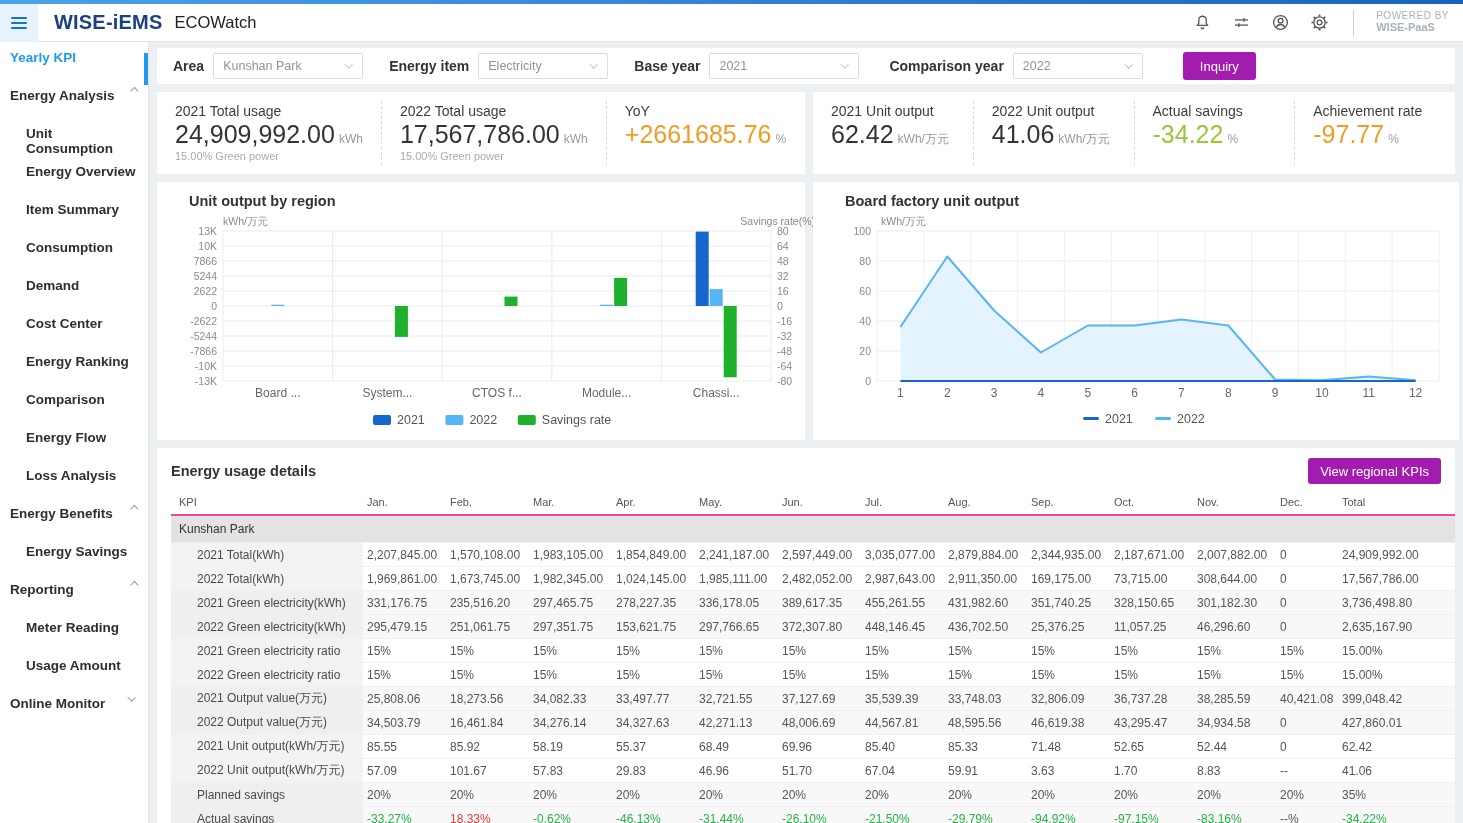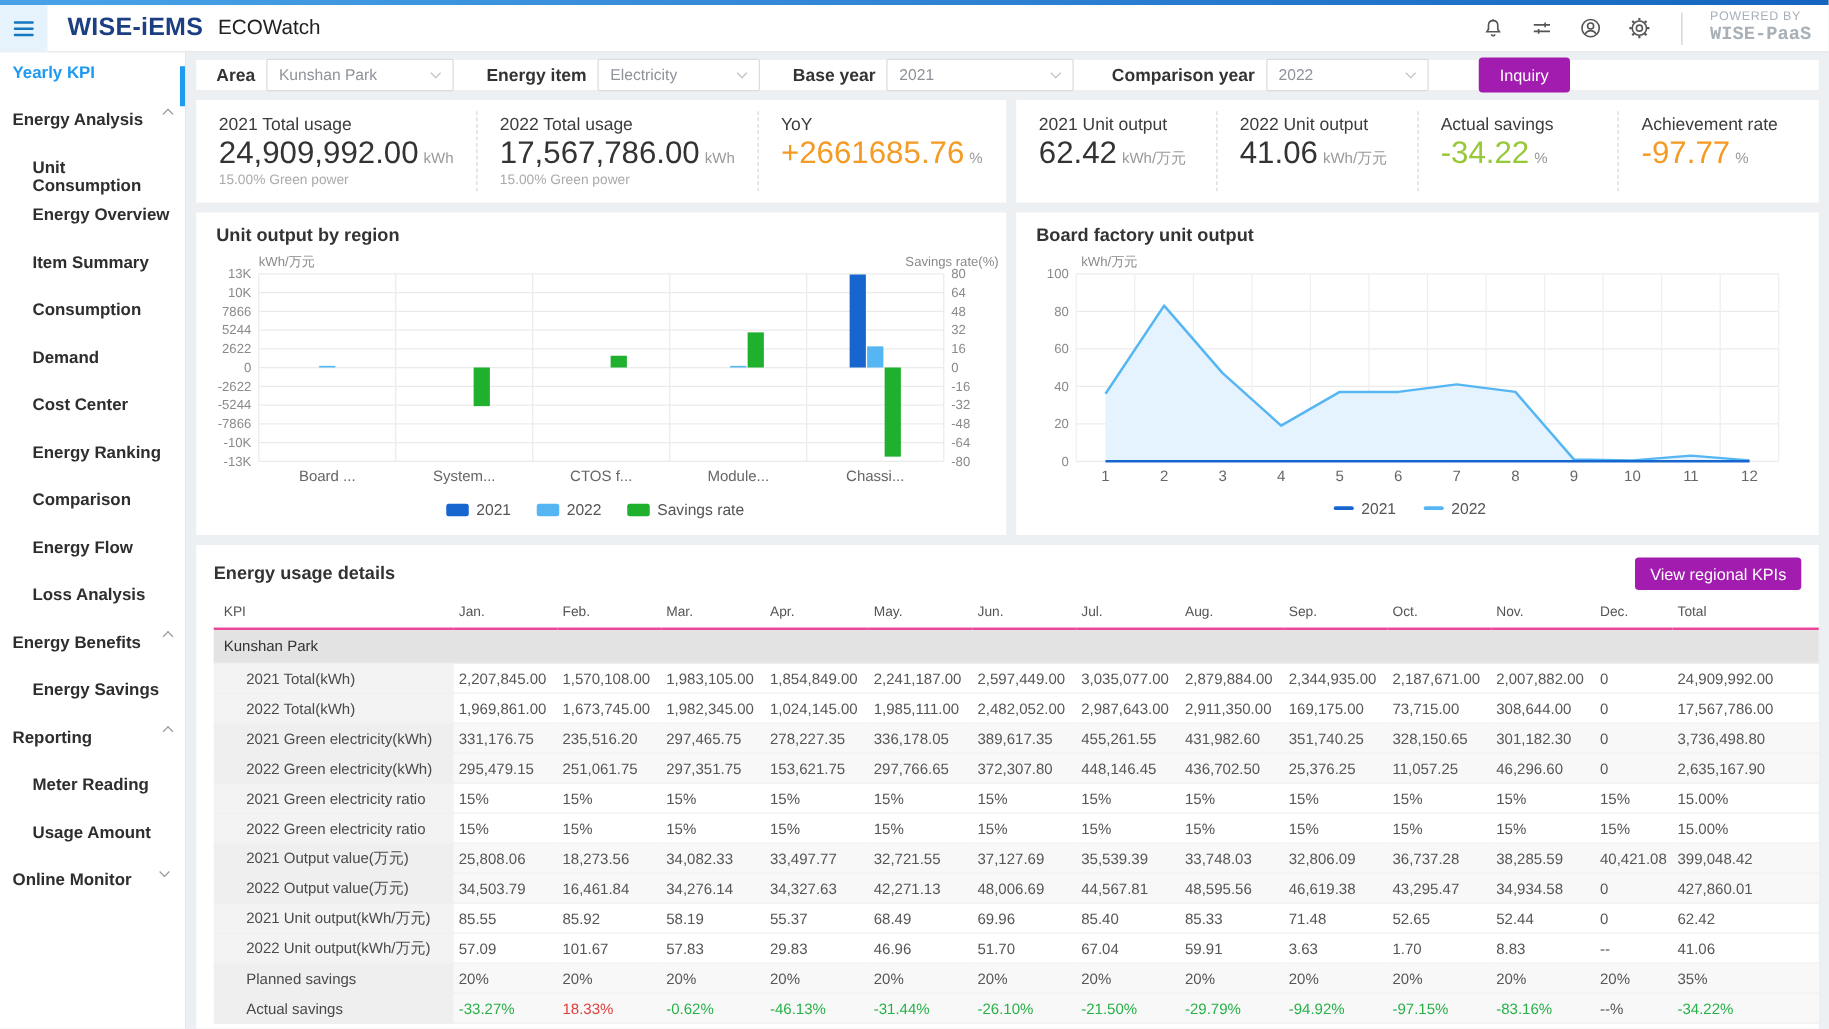--- a/index.html
+++ b/index.html
@@ -12,38 +12,38 @@
   .hamburger { width:38px; height:38px; background:#e6f3fc; display:flex; flex-direction:column; justify-content:center; align-items:center; gap:3px; cursor:pointer; margin-right:16px; }
   .hamburger .hb { width:16px; height:2px; background:#1576c2; border-radius:1px; }
   .brand { font-size:20px; font-weight:800; color:#1c3e82; letter-spacing:.2px; }
   .app-title { font-size:16.5px; color:#222; margin-left:12px; }
   .hdr-right { margin-left:auto; display:flex; align-items:center; gap:20px; }
   .hicon { width:19px; height:19px; display:flex; align-items:center; cursor:pointer; }
   .hicon svg { width:19px; height:19px; stroke:#555; fill:none; stroke-width:1.5; }
   .hdr-div { width:1px; height:26px; background:#ccd2d8; margin:0 2px 0 4px; }
   .powered { display:flex; flex-direction:column; line-height:1.05; color:#a8b0b8; }
   .powered .l1 { font-size:10px; letter-spacing:.5px; }
-  .powered .l2 { font-size:15px; font-weight:700;font-family:Liberation Mono, monospace; }
+  .powered .l2 { font-size:11px; font-weight:700; }
 
   
   .layout { display:flex; height:781px; }
   .sidebar { width:149px; background:#fff; border-right:1px solid #e4e4e4; padding-top:8px; flex:none; }
   .side-item { height:38px; display:flex; align-items:flex-start; font-size:13.5px; font-weight:700; color:#2e2e2e; padding:0 12px 0 10px; position:relative; cursor:pointer; justify-content:space-between; }
   .side-item.sub { padding-left:26px; }
   .side-item.active { color:#1e9bf0; }
   .side-item.active::after { content:''; position:absolute; right:0; top:3px; bottom:3px; width:4px; background:#1e9bf0; }
   .caret { width:6px; height:6px; border-left:1.6px solid #999; border-bottom:1.6px solid #999; display:inline-block; flex:none; margin-left:6px; }
   .caret.up { transform:rotate(135deg) translate(-1px,-1px); }
   .caret.down { transform:rotate(-45deg) translate(0,-2px); }
 
   .main { flex:1; padding:6px 8px 0 8px; display:flex; flex-direction:column; gap:8px; min-width:0; }
   .panel { background:#fff; }
 
   
-  .filter-bar { height:24px; display:flex; align-items:center; padding:0 16px; gap:26px; flex:none; }
+  .filter-bar { height:36px; display:flex; align-items:center; padding:0 16px; gap:26px; flex:none; }
   .fgroup { display:flex; align-items:center; gap:9px; }
   .fgroup label { font-size:14px; font-weight:700; color:#333; white-space:nowrap; }
   .select { height:26px; border:1px solid #dcdcdc; border-radius:2px; background:#fff; display:flex; align-items:center; justify-content:space-between; padding:0 9px; cursor:pointer; }
   .sel-val { font-size:12.5px; color:#8f9399; }
   .sel-caret { width:6px; height:6px; border-left:1.4px solid #c0c0c0; border-bottom:1.4px solid #c0c0c0; transform:rotate(-45deg) translate(0,-2px); }
   .btn { background:#a21caf; color:#fff; border:none; height:28px; padding:0 17px; font-size:13px; border-radius:3px; cursor:pointer; font-family:inherit; }
 
   
   .kpi-row { display:flex; gap:8px; height:82px; flex:none; }
   .kpi-panel { display:flex; align-items:stretch; padding:9px 0; }
@@ -51,21 +51,21 @@
   .kpi-panel.right { flex:1; }
   .kpi-card { flex:1; padding:2px 18px; }
   .kpi-card + .kpi-card { border-left:1px dashed #d8d8d8; }
   .kpi-title { font-size:14px; color:#3c3c3c; margin-bottom:1px; white-space:nowrap; }
   .kpi-value { font-size:25px; color:#333; white-space:nowrap; }
   .kpi-unit { font-size:12px; color:#999; margin-left:4px; }
   .kpi-sub { font-size:11px; color:#aaa; margin-top:1px; }
 
   
   .charts-row { display:flex; gap:8px; height:258px; flex:none; }
-  .chart-panel { padding:11px 4px 0 4px; }
+  .chart-panel { padding:11px 4px 0 20px; }
   .chart-panel.left { width:648px; flex:none; }
   .chart-panel.right { flex:1; }
   .chart-title { font-size:14.5px; font-weight:700; color:#333; padding:0 12px 4px 12px; }
   svg text { font-family:"Liberation Sans","DejaVu Sans",sans-serif; }
   svg .tick { font-size:10.5px; fill:#8a8a8a; }
   svg .xlab { font-size:12px; fill:#666; }
   svg .leg  { font-size:12.5px; fill:#555; }
 
   
   .table-panel { flex:1; padding:10px 14px; overflow:hidden; }

